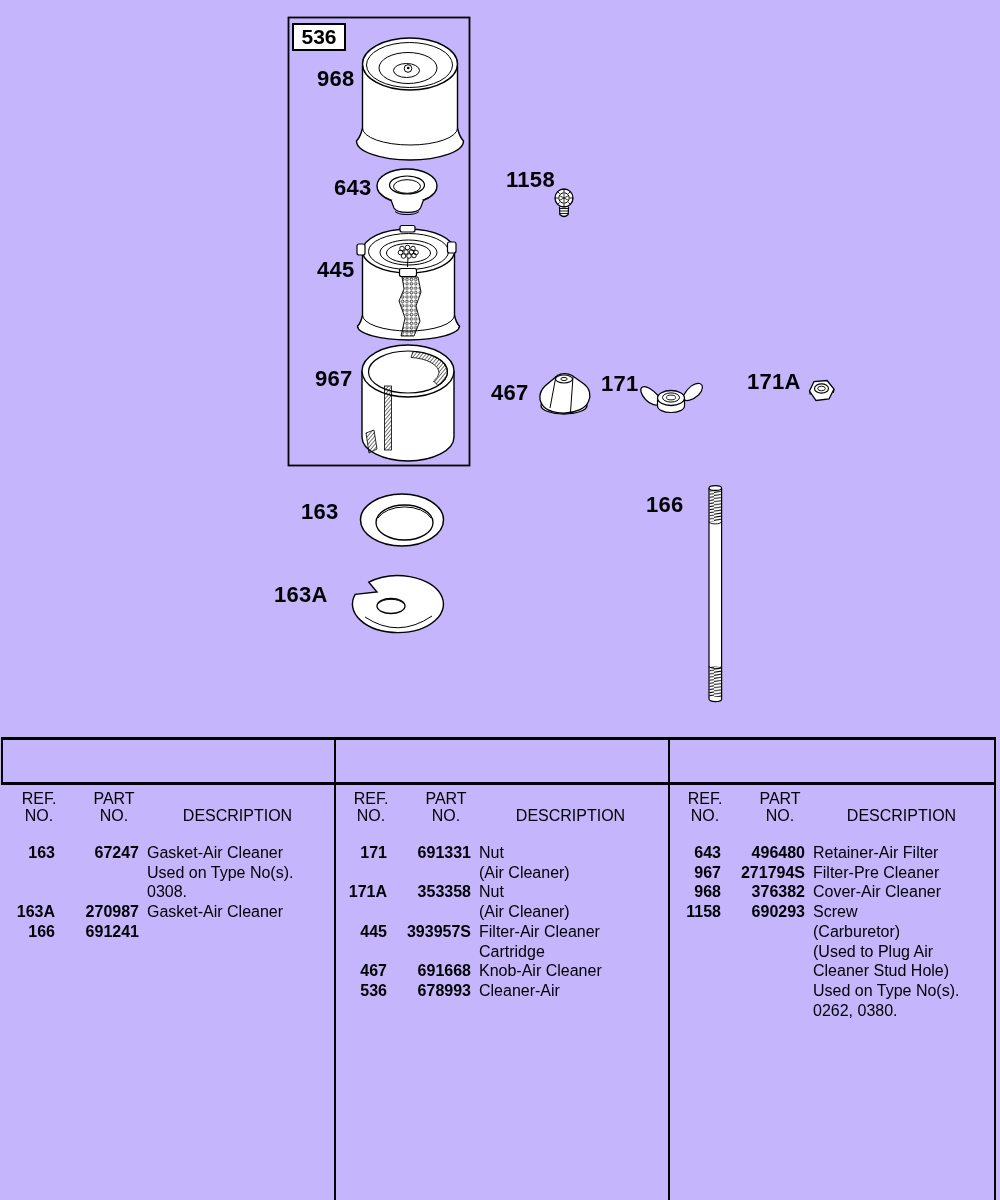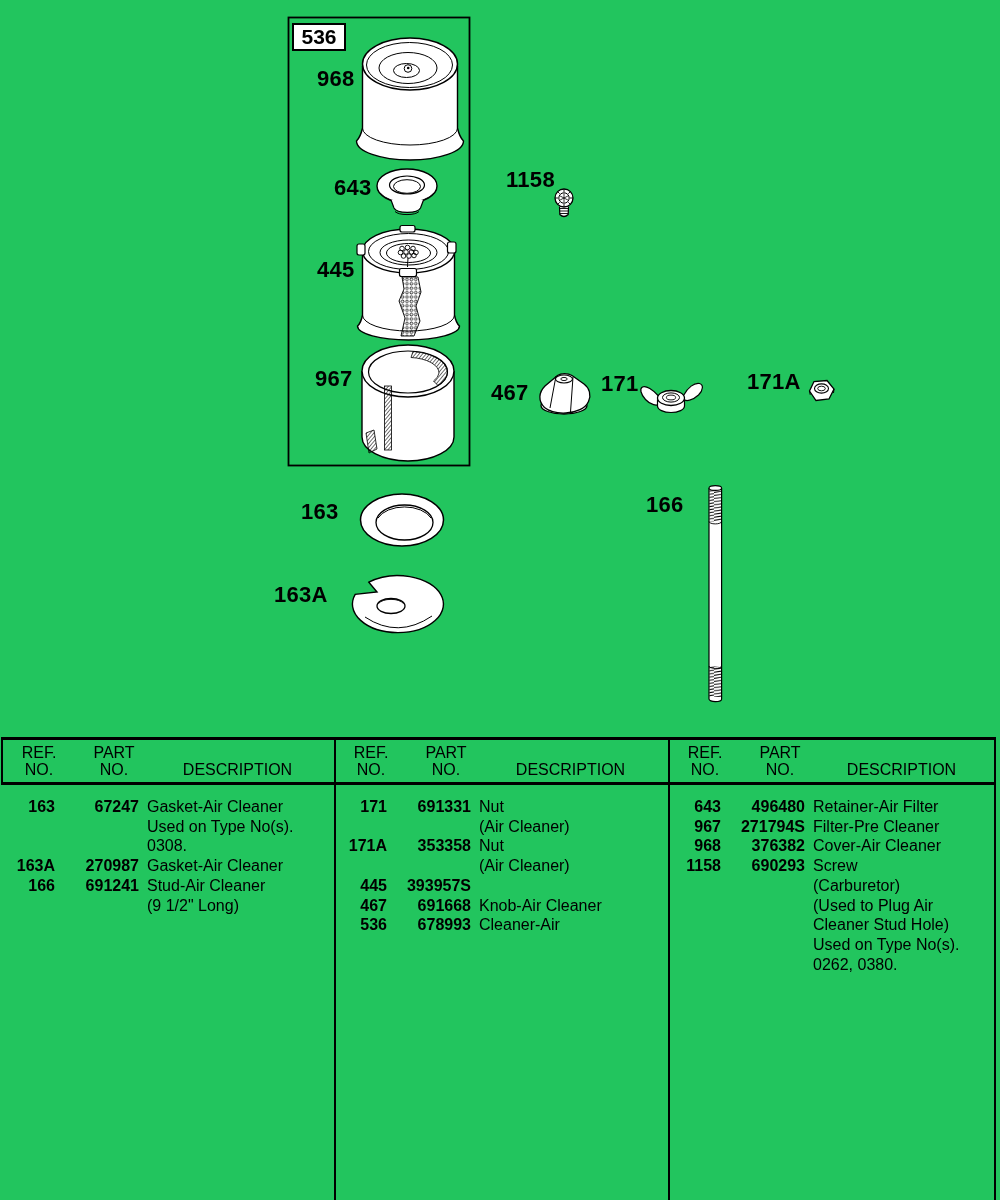--- a/index.html
+++ b/index.html
@@ -1,16 +1,16 @@
 <!DOCTYPE html>
 <html><head>
 <meta charset="utf-8">
 <style>
   html,body{margin:0;padding:0;background:#fff;}
-  .page{position:relative;width:1000px;height:1200px;background:#22c55e;overflow:hidden;
+  .page{position:relative;width:1000px;height:1200px;background:#c4b5fd;overflow:hidden;
         font-family:"Liberation Sans",sans-serif;color:#000;}
   
   .diagram{position:absolute;left:0;top:0;width:1000px;height:737px;}
   .diagram svg{position:absolute;left:0;top:0;}
   .plabel{position:absolute;font-weight:700;font-size:22px;line-height:24px;letter-spacing:.3px;}
   .lb-968{left:317px;top:67px;}
   .lb-643{left:334px;top:176px;}
   .lb-445{left:317px;top:258px;}
   .lb-967{left:315px;top:367px;}
   .lb-163{left:301px;top:500px;}
@@ -30,21 +30,21 @@
   .b-hdrbot{left:1px;top:45px;width:995px;height:3px;}
   .b-left{left:1px;top:0;width:2px;height:48px;}
   .b-right{left:994px;top:0;width:2px;height:463px;}
   .b-div1{left:334px;top:0;width:2px;height:463px;}
   .b-div2{left:668px;top:0;width:2px;height:463px;}
   .cols{position:absolute;left:2px;top:3px;width:994px;bottom:0;display:flex;}
   .col{box-sizing:border-box;}
   .col:nth-child(1){width:332px;}
   .col:nth-child(2){width:334px;}
   .col:nth-child(3){flex:1;}
-  .hdr{display:flex;align-items:flex-start;height:42px;padding-top:5px;line-height:16.5px;}
+  .hdr{display:flex;align-items:flex-start;height:42px;padding-top:5px;line-height:16.5px;margin-top:46px;}
   .hl{display:block;}
   .h-ref{margin-left:14px;width:46px;text-align:center;}
   .h-part{margin-left:25px;width:54px;text-align:center;}
   .h-desc{flex:1;text-align:center;margin-top:16.5px;}
   .rows{padding-top:10px;line-height:19.7px;}
   .row{display:flex;align-items:flex-start;}
   .c-ref{width:53px;text-align:right;font-weight:700;white-space:pre;}
   .c-part{width:84px;text-align:right;font-weight:700;white-space:pre;}
   .c-desc{flex:1;margin-left:8px;}
   .dline{white-space:pre;}
@@ -236,24 +236,20 @@
             <div class="row">
               <span class="c-ref">163A</span>
               <span class="c-part">270987</span>
               <span class="c-desc">
                 <div class="dline">Gasket-Air Cleaner</div>
               </span>
             </div>
             <div class="row">
               <span class="c-ref">166</span>
               <span class="c-part">691241</span>
-              <span class="c-desc">
-                <div class="dline">Stud-Air Cleaner</div>
-                <div class="dline">(9 1/2" Long)</div>
-              </span>
             </div>
           </div>
       </div>
 
       <div class="col">
         <div class="hdr">
           <span class="h-ref">
             <span class="hl">REF.</span>
             <span class="hl">NO.</span>
           </span>
@@ -276,20 +272,24 @@
               <span class="c-ref">171A</span>
               <span class="c-part">353358</span>
               <span class="c-desc">
                 <div class="dline">Nut</div>
                 <div class="dline">(Air Cleaner)</div>
               </span>
             </div>
             <div class="row">
               <span class="c-ref">445</span>
               <span class="c-part">393957S</span>
+              <span class="c-desc">
+                <div class="dline">Filter-Air Cleaner</div>
+                <div class="dline">Cartridge</div>
+              </span>
             </div>
             <div class="row">
               <span class="c-ref">467</span>
               <span class="c-part">691668</span>
               <span class="c-desc">
                 <div class="dline">Knob-Air Cleaner</div>
               </span>
             </div>
             <div class="row">
               <span class="c-ref">536</span>

